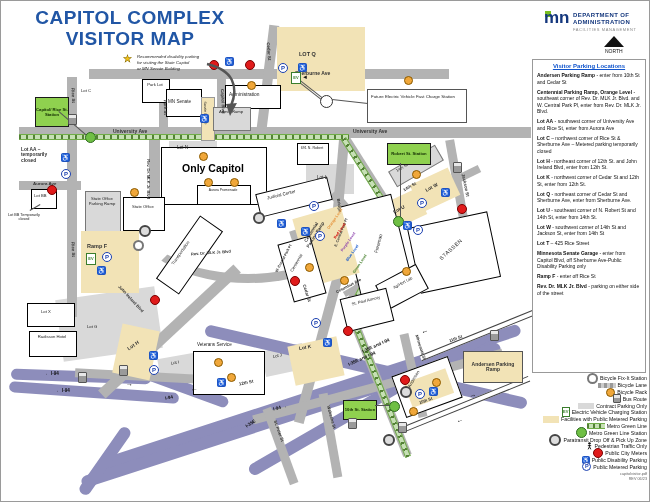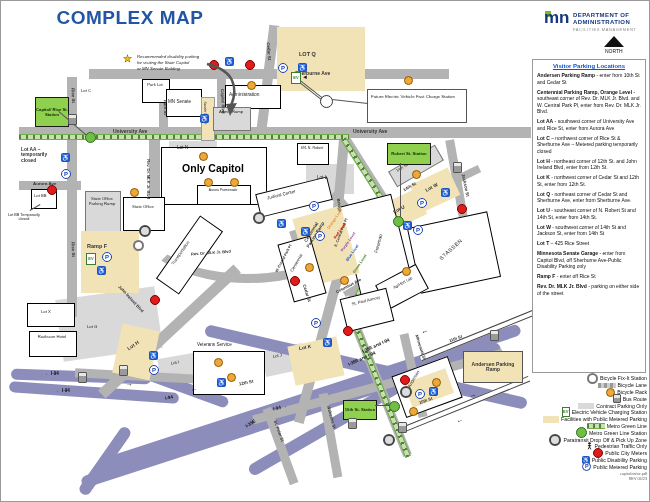--- a/index.html
+++ b/index.html
@@ -306,21 +306,22 @@
   <div class="icon-para" style="left:252px;top:211px;"></div>
   <div class="icon-para" style="left:138px;top:224px;"></div>
   <div class="icon-para" style="left:382px;top:433px;"></div>
   <div class="icon-para" style="left:399px;top:385px;"></div>
   <div class="icon-fix" style="left:132px;top:239px;"></div>
   <div class="icon-ev" style="left:290px;top:71px;">EV</div>
   <div class="arrow" style="left:301px;top:73px;font-size:6px;">◄</div>
   <div class="icon-ev" style="left:85px;top:252px;">EV</div>
 
   <div class="title">
-    <div>COMPLEX MAP</div>
+    <div>CAPITOL COMPLEX</div>
+    <div>VISITOR MAP</div>
   </div>
   <div class="note-star">★</div>
   <div class="note-text">
     <div>Recommended disability parking</div>
     <div>for visiting the State Capitol</div>
     <div>or MN Senate Building</div>
   </div>
   <svg class="abs" style="left:198px;top:55px;" width="50" height="62" viewBox="0 0 50 62">
     <path d="M8,8 C34,14 40,30 32,50" stroke="#555" stroke-width="2.5" fill="none"></path>
     <polygon points="27,48 38,47 31,60" fill="#555"></polygon>

